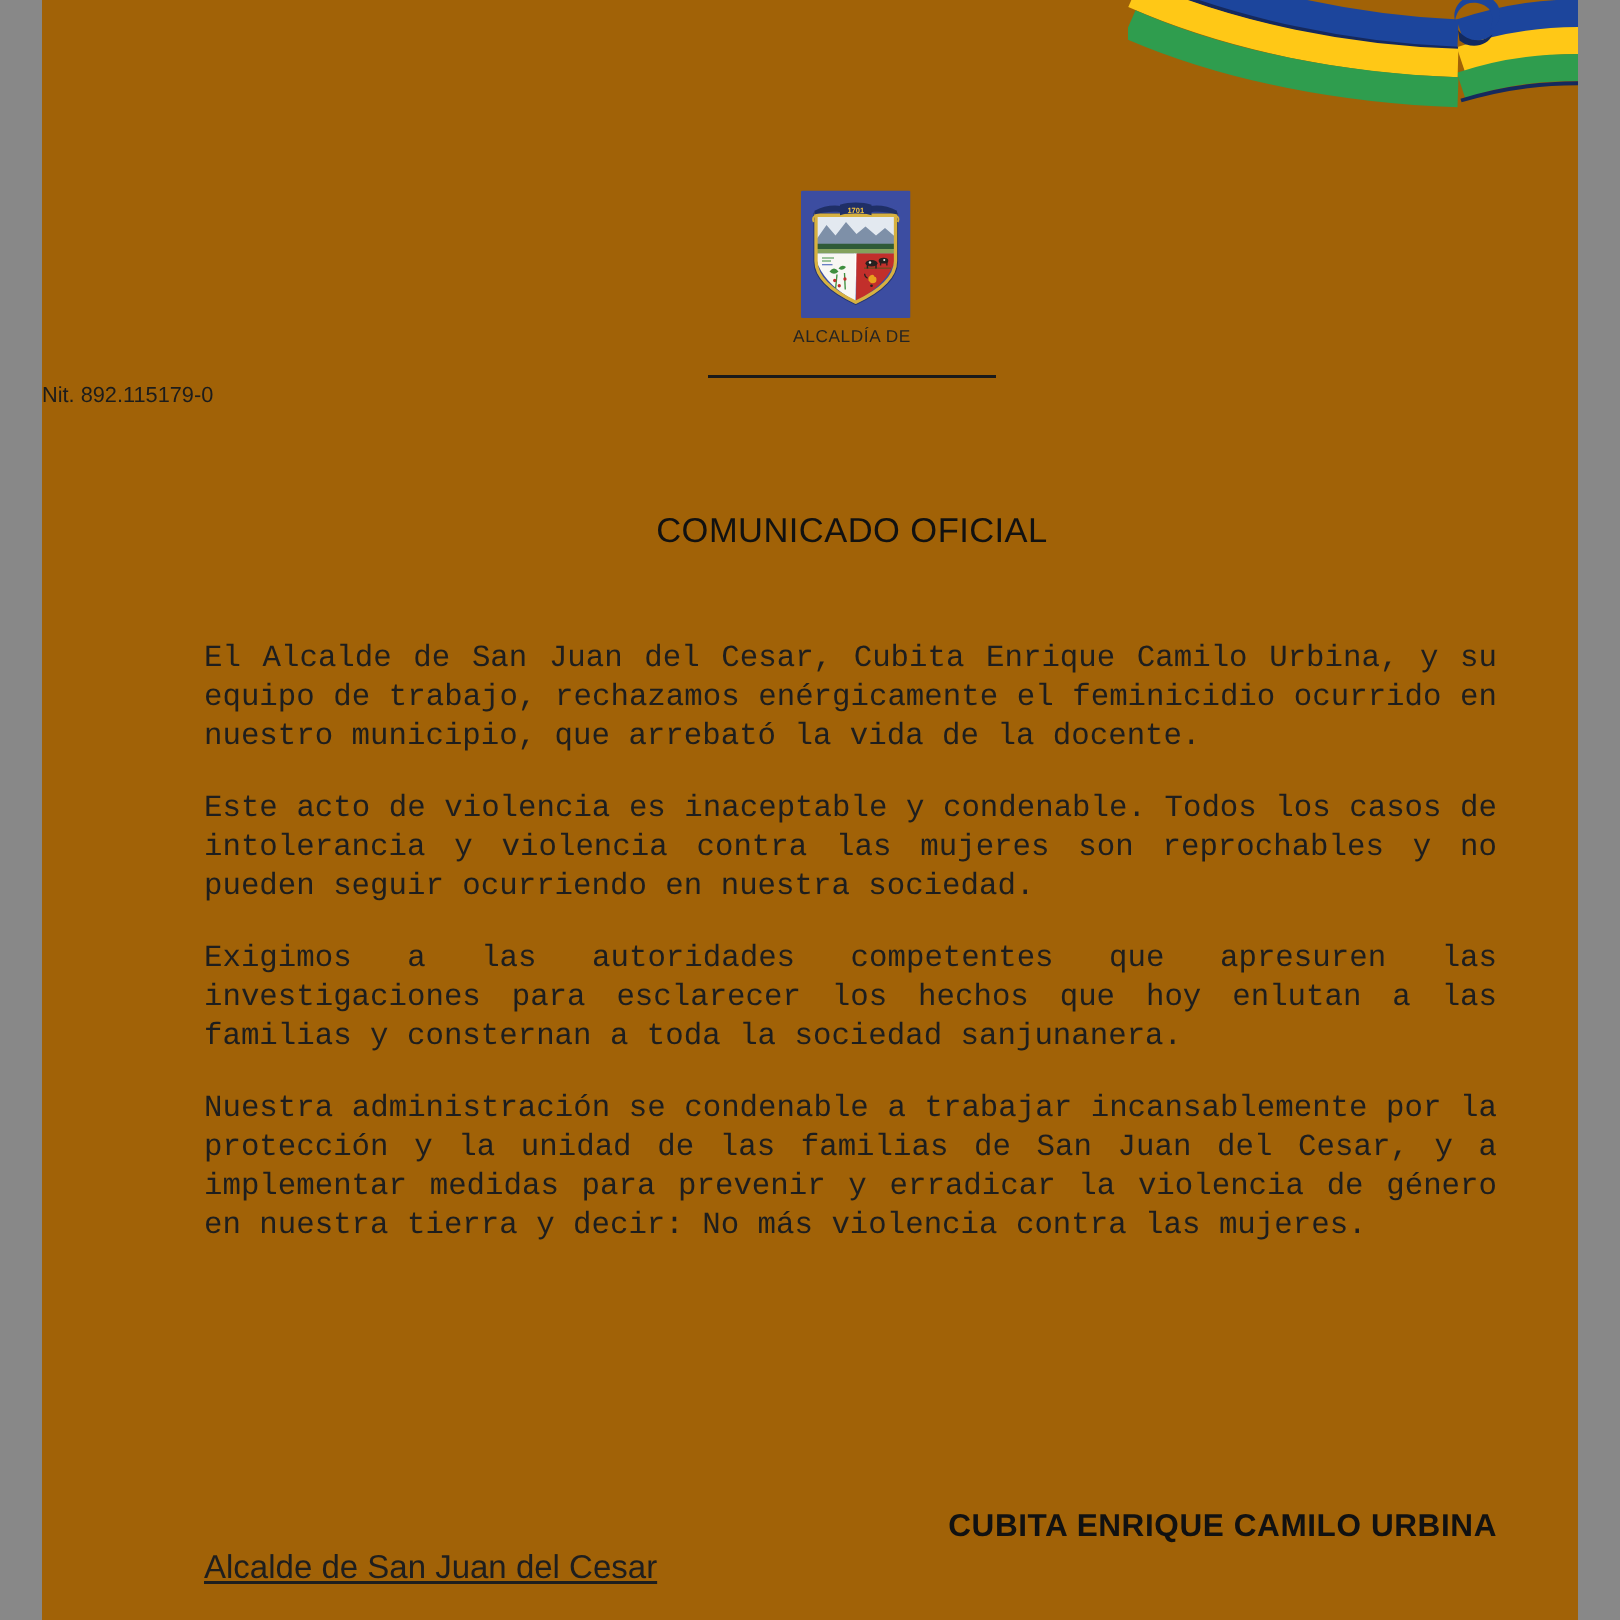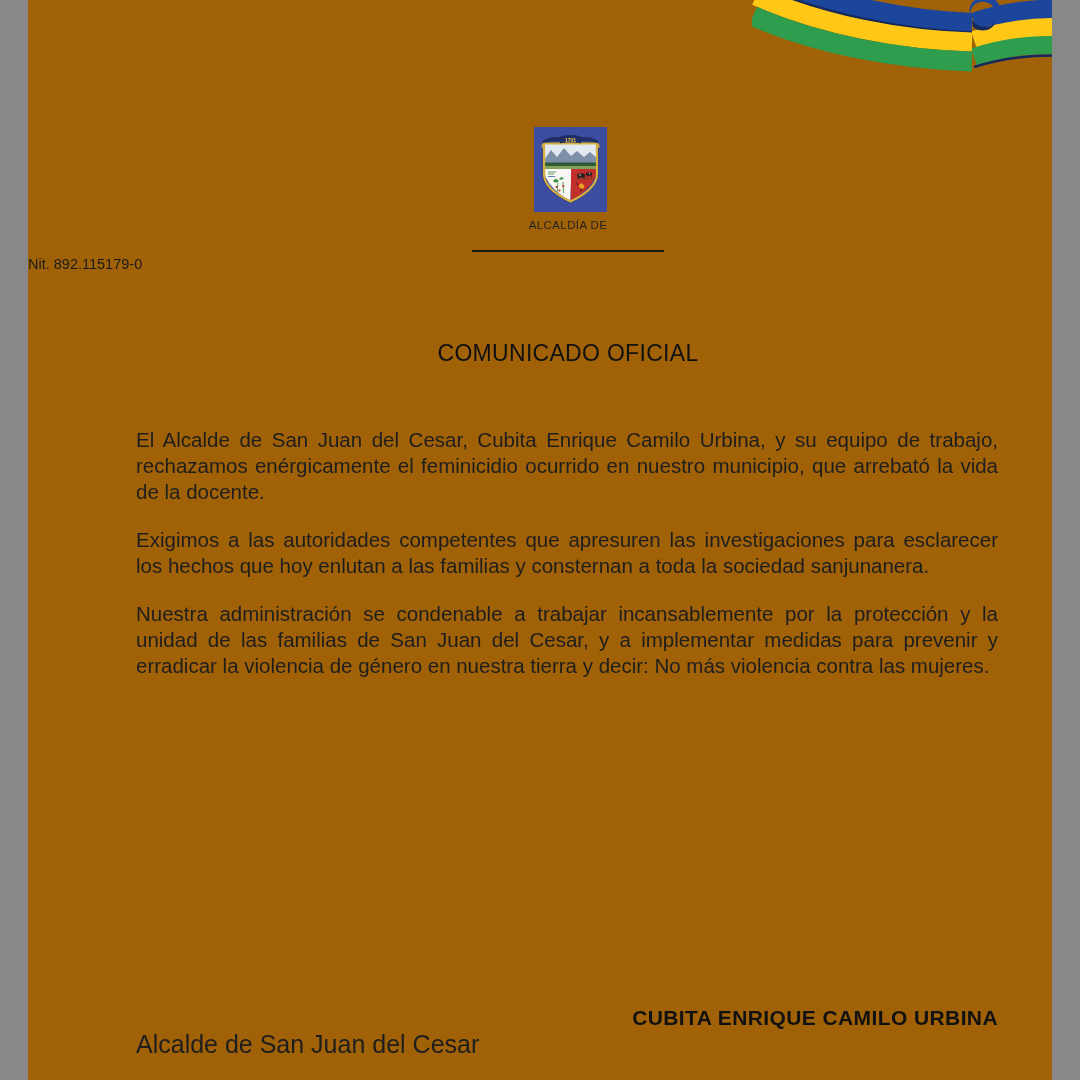--- a/index.html
+++ b/index.html
@@ -31,29 +31,29 @@
   .nit {
     position:absolute; top:256px; left:0; width:1080px; text-align:left;
     font-size:14.5px; color:#1c1c1c;
   }
   .doc-title {
     position:absolute; top:340px; left:0; width:1080px; text-align:center;
     font-size:23px; font-weight:normal; letter-spacing:0.3px; color:#111;
   }
   .body-text {
     position:absolute; left:108px; top:427px; width:862px;
-    font-size:20.5px; line-height:26px; text-align:justify; color:#1e1e1e;
+    font-size:20.5px; line-height:26px; text-align:justify; color:#1e1e1e;font-family:Liberation Mono, monospace;
   }
   .body-text p { margin:0 0 22px 0; }
   .signature { position:absolute; left:108px; top:1004px; width:862px; }
   .sig-name {
     font-size:21px; font-weight:bold; letter-spacing:0.4px;
     line-height:27px; color:#111;text-align:right;
   }
-  .sig-role { font-size:25px; line-height:27px; color:#1e1e1e; }
+  .sig-role { font-size:22px; line-height:27px; color:#1e1e1e;text-decoration:underline; }
 </style>
 </head>
 <body>
 
 <div class="page">
 
   <div class="ribbon">
     <svg viewBox="0 0 300 90">
 
       <g fill="none" stroke-linecap="butt">
@@ -130,20 +130,21 @@
   </div>
 
   <div class="org-prefix">ALCALDÍA DE</div>
   <div class="divider"></div>
   <div class="nit">Nit. 892.115179-0</div>
 
   <div class="doc-title">COMUNICADO OFICIAL</div>
 
   <div class="body-text">
     <p>El Alcalde de San Juan del Cesar, Cubita Enrique Camilo Urbina, y su equipo de trabajo, rechazamos enérgicamente el feminicidio ocurrido en nuestro municipio, que arrebató la vida de la docente.</p>
+    <p>Este acto de violencia es inaceptable y condenable. Todos los casos de intolerancia y violencia contra las mujeres son reprochables y no pueden seguir ocurriendo en nuestra sociedad.</p>
     <p>Exigimos a las autoridades competentes que apresuren las investigaciones para esclarecer los hechos que hoy enlutan a las familias y consternan a toda la sociedad sanjunanera.</p>
     <p>Nuestra administración se condenable a trabajar incansablemente por la protección y la unidad de las familias de San Juan del Cesar, y a implementar medidas para prevenir y erradicar la violencia de género en nuestra tierra y decir:  No más violencia contra las mujeres.</p>
   </div>
 
   <div class="signature">
     <div class="sig-name">CUBITA ENRIQUE CAMILO URBINA</div>
     <div class="sig-role">Alcalde de San Juan del Cesar</div>
   </div>
 
 </div>

